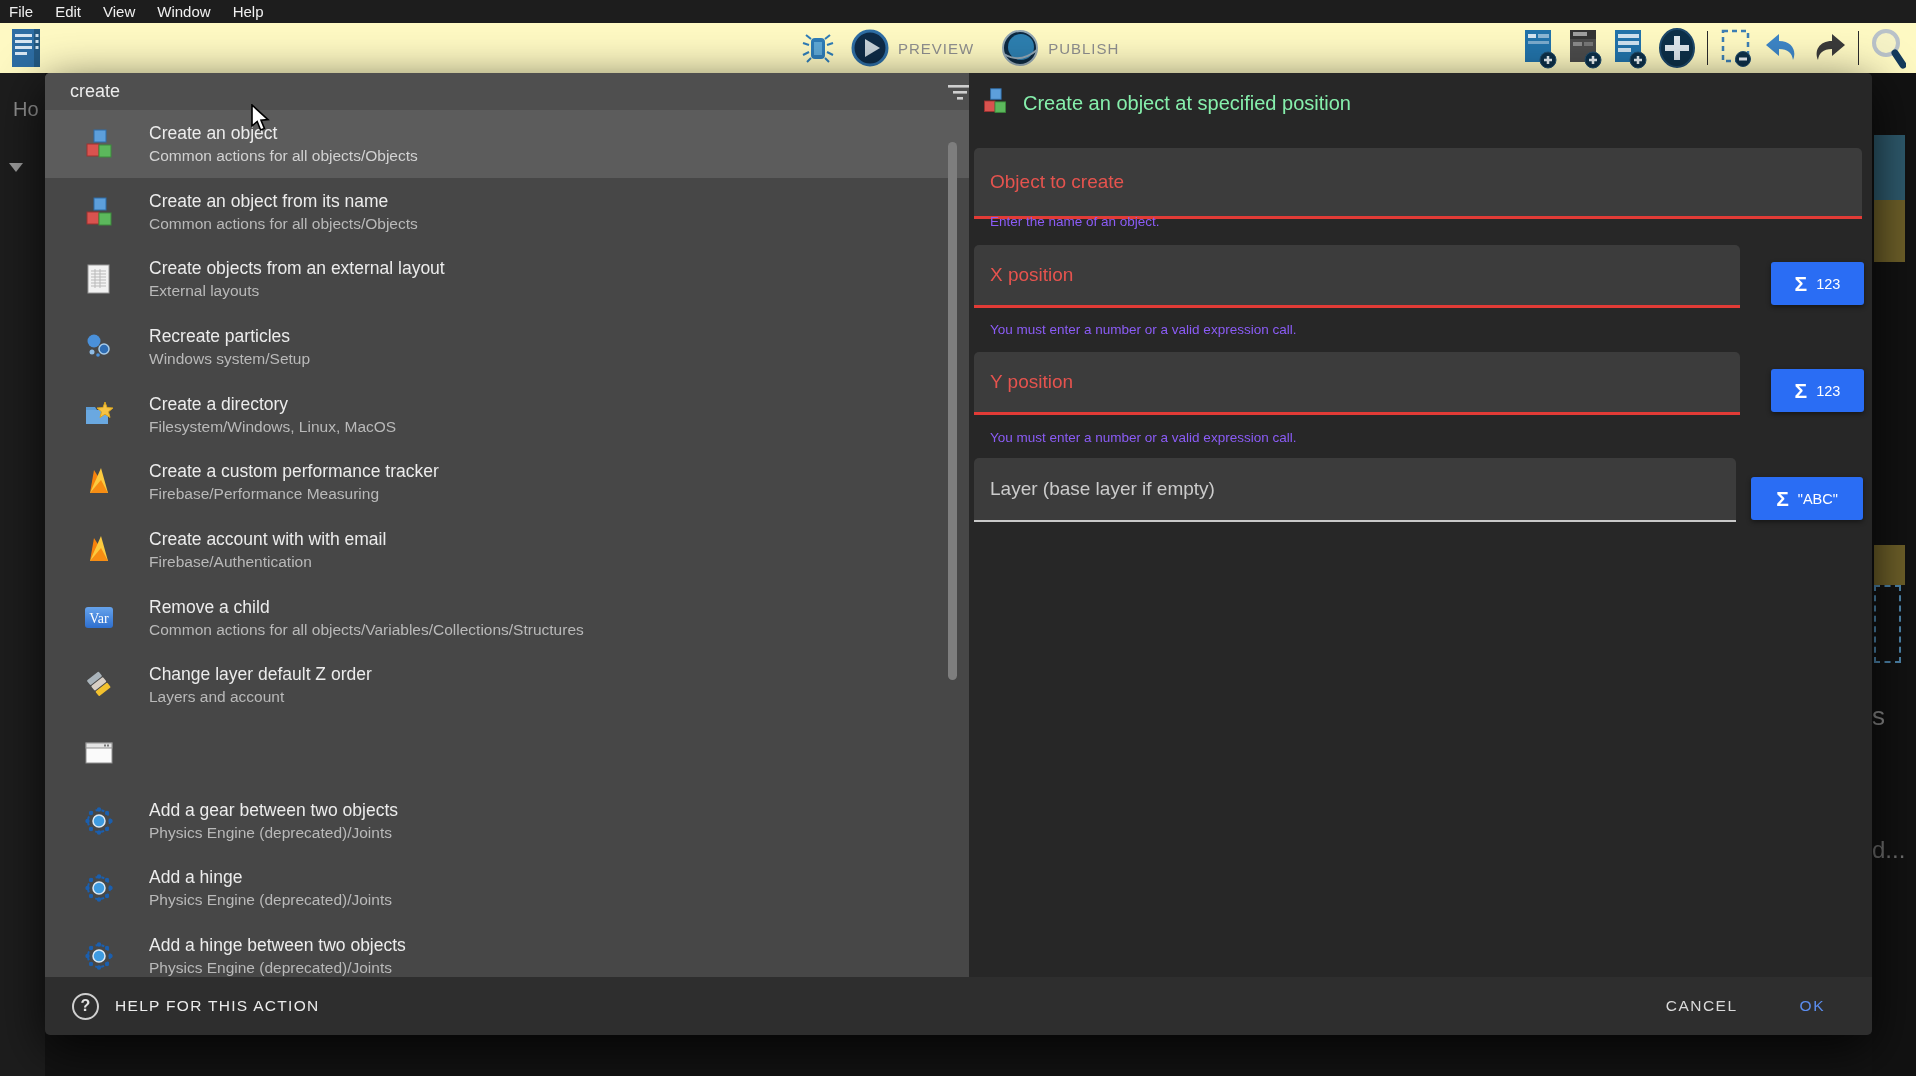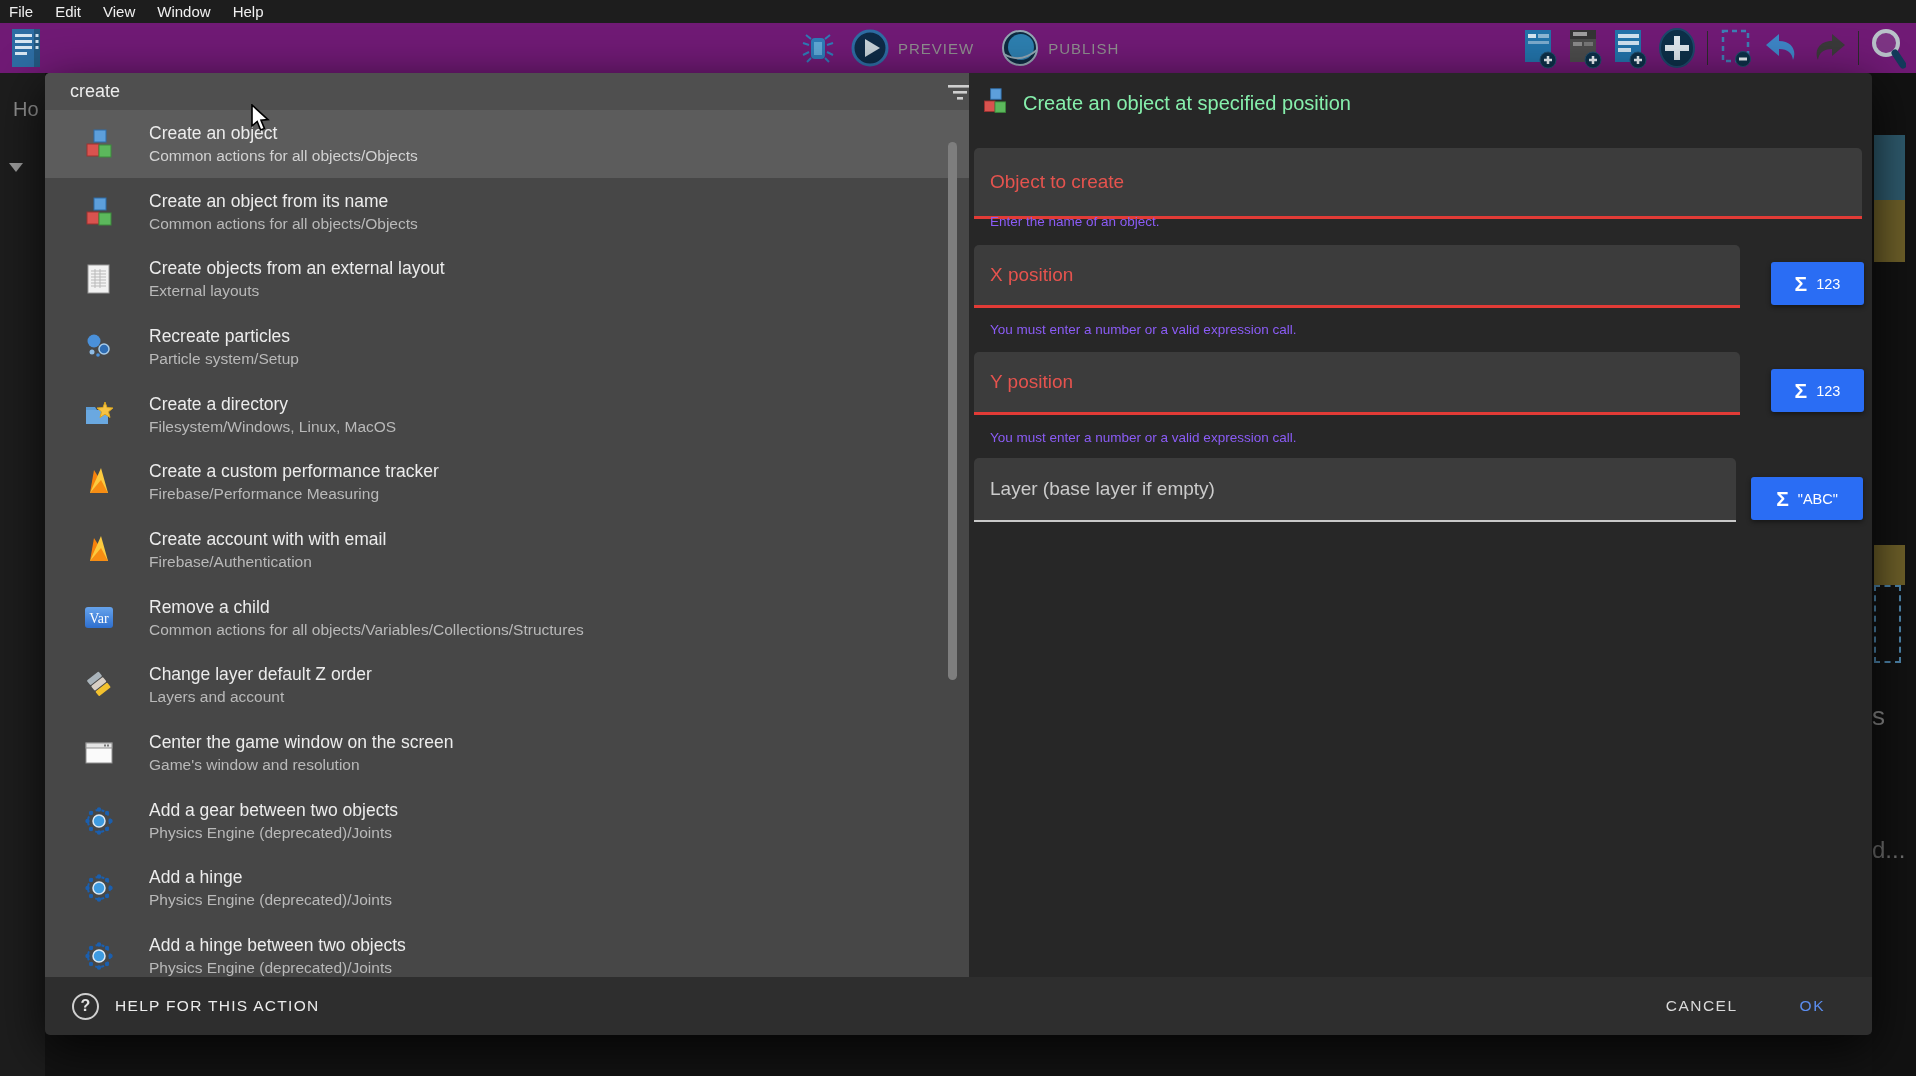--- a/index.html
+++ b/index.html
@@ -6,21 +6,21 @@
   html,body { width:1916px; height:1076px; }
   body { position:relative; overflow:hidden; background:#131313; color:#eee;
          font-family:"Liberation Sans", sans-serif; }
 
   
   .menubar { position:absolute; left:0; top:0; width:1916px; height:23px; background:#1d1d1d;
              display:flex; align-items:center; padding-left:9px; z-index:5; }
   .menubar span { font-size:15px; color:#f0f0f0; margin-right:22px; cursor:default; }
 
   
-  .toolbar { position:absolute; left:0; top:23px; width:1916px; height:50px; background:#701a75; z-index:4; }
+  .toolbar { position:absolute; left:0; top:23px; width:1916px; height:50px; background:#fef9c3; z-index:4; }
   .pm { position:absolute; left:10px; top:3px; }
   .tb-center { position:absolute; left:802px; top:5px; height:40px; display:flex; align-items:center; }
   .tb-label { font-size:15px; letter-spacing:1px; color:#8f8f8f; margin-left:8px; }
   .tb-gap { width:26px; }
   .tb-right { position:absolute; right:10px; top:4px; height:42px; display:flex; align-items:center; gap:11px; }
   .tb-sep { width:1px; height:34px; background:#2b2b2b; }
   .tb-ic { display:flex; align-items:center; }
 
   
   .left-strip { position:absolute; left:0; top:73px; width:45px; height:1003px; background:#1d1d1d; z-index:1; }
@@ -300,21 +300,21 @@
         </div>
         <div class="row">
           <span class="icn"><svg width="32" height="32" viewBox="0 0 32 32">
               <circle cx="11" cy="10" r="6.5" fill="#4a90d9"></circle>
               <circle cx="21" cy="18" r="5" fill="#2f6db3" stroke="#a8cbe8" stroke-width="1.5"></circle>
               <circle cx="9" cy="21" r="2.5" fill="#8fbbe4"></circle>
               <circle cx="15" cy="24" r="1.8" fill="#4a90d9"></circle>
             </svg></span>
           <span class="tw">
             <span class="t">Recreate particles</span>
-            <span class="s">Particle system/Setup</span>
+            <span class="s">Windows system/Setup</span>
           </span>
         </div>
         <div class="row">
           <span class="icn"><svg width="32" height="32" viewBox="0 0 32 32">
               <path d="M3 8 h9 l2 3 h11 v14 h-22 z" fill="#5b9bd5"></path>
               <rect x="3" y="11" width="22" height="14" fill="#6aa8e0"></rect>
               <polygon points="22,3 24,8.5 30,9 25.5,12.8 27,18.5 22,15.2 17,18.5 18.5,12.8 14,9 20,8.5" fill="#f6c343" stroke="#d9a520"></polygon>
             </svg></span>
           <span class="tw">
             <span class="t">Create a directory</span>
@@ -372,24 +372,20 @@
             <span class="s">Layers and account</span>
           </span>
         </div>
         <div class="row">
           <span class="icn"><svg width="32" height="32" viewBox="0 0 32 32">
               <rect x="3" y="6" width="26" height="20" fill="#fafafa" stroke="#8f8f8f"></rect>
               <rect x="3" y="6" width="26" height="5" fill="#e4e4e4" stroke="#8f8f8f"></rect>
               <rect x="24" y="7.5" width="2" height="2" fill="#777"></rect>
               <rect x="21" y="7.5" width="2" height="2" fill="#777"></rect>
             </svg></span>
-          <span class="tw">
-            <span class="t">Center the game window on the screen</span>
-            <span class="s">Game's window and resolution</span>
-          </span>
         </div>
         <div class="row">
           <span class="icn"><svg width="32" height="32" viewBox="0 0 32 32">
               <circle cx="16" cy="16" r="11" fill="none" stroke="#1b5fae" stroke-width="2" stroke-dasharray="3 3"></circle>
               <circle cx="16" cy="16" r="6" fill="#3f9be0" stroke="#dce9f5" stroke-width="1.5"></circle>
               <circle cx="16" cy="4.5" r="2.2" fill="#1b5fae"></circle>
               <circle cx="16" cy="27.5" r="2.2" fill="#1b5fae"></circle>
               <circle cx="4.5" cy="16" r="2.2" fill="#1b5fae"></circle>
               <circle cx="27.5" cy="16" r="2.2" fill="#1b5fae"></circle>
               <circle cx="8" cy="8" r="2.2" fill="#1b5fae"></circle>

